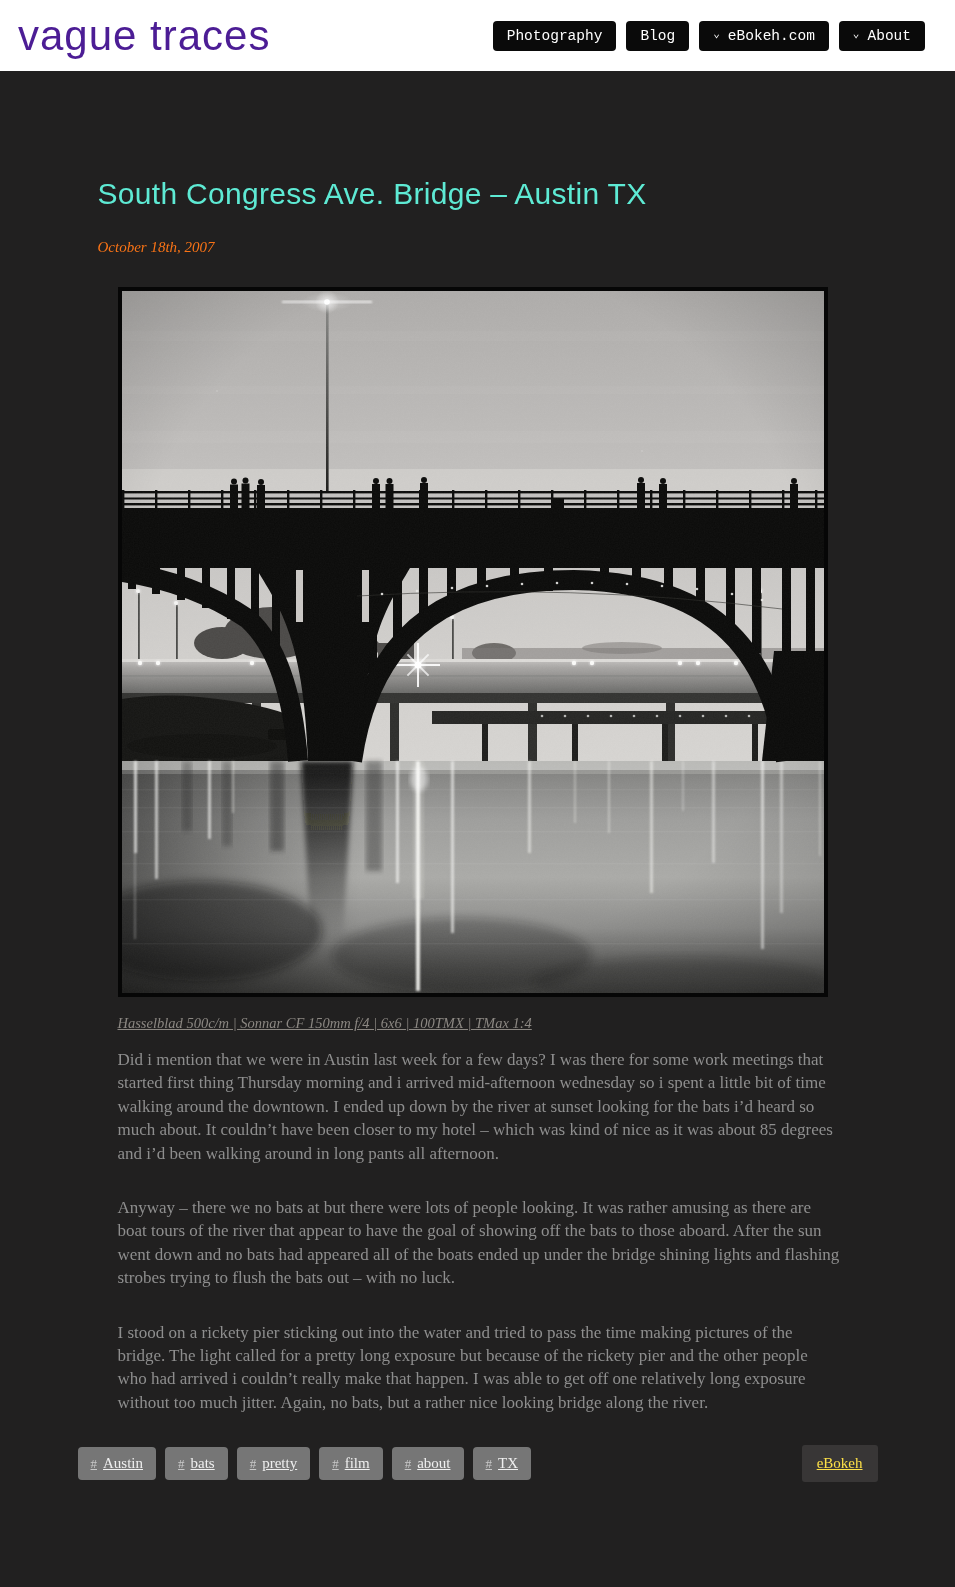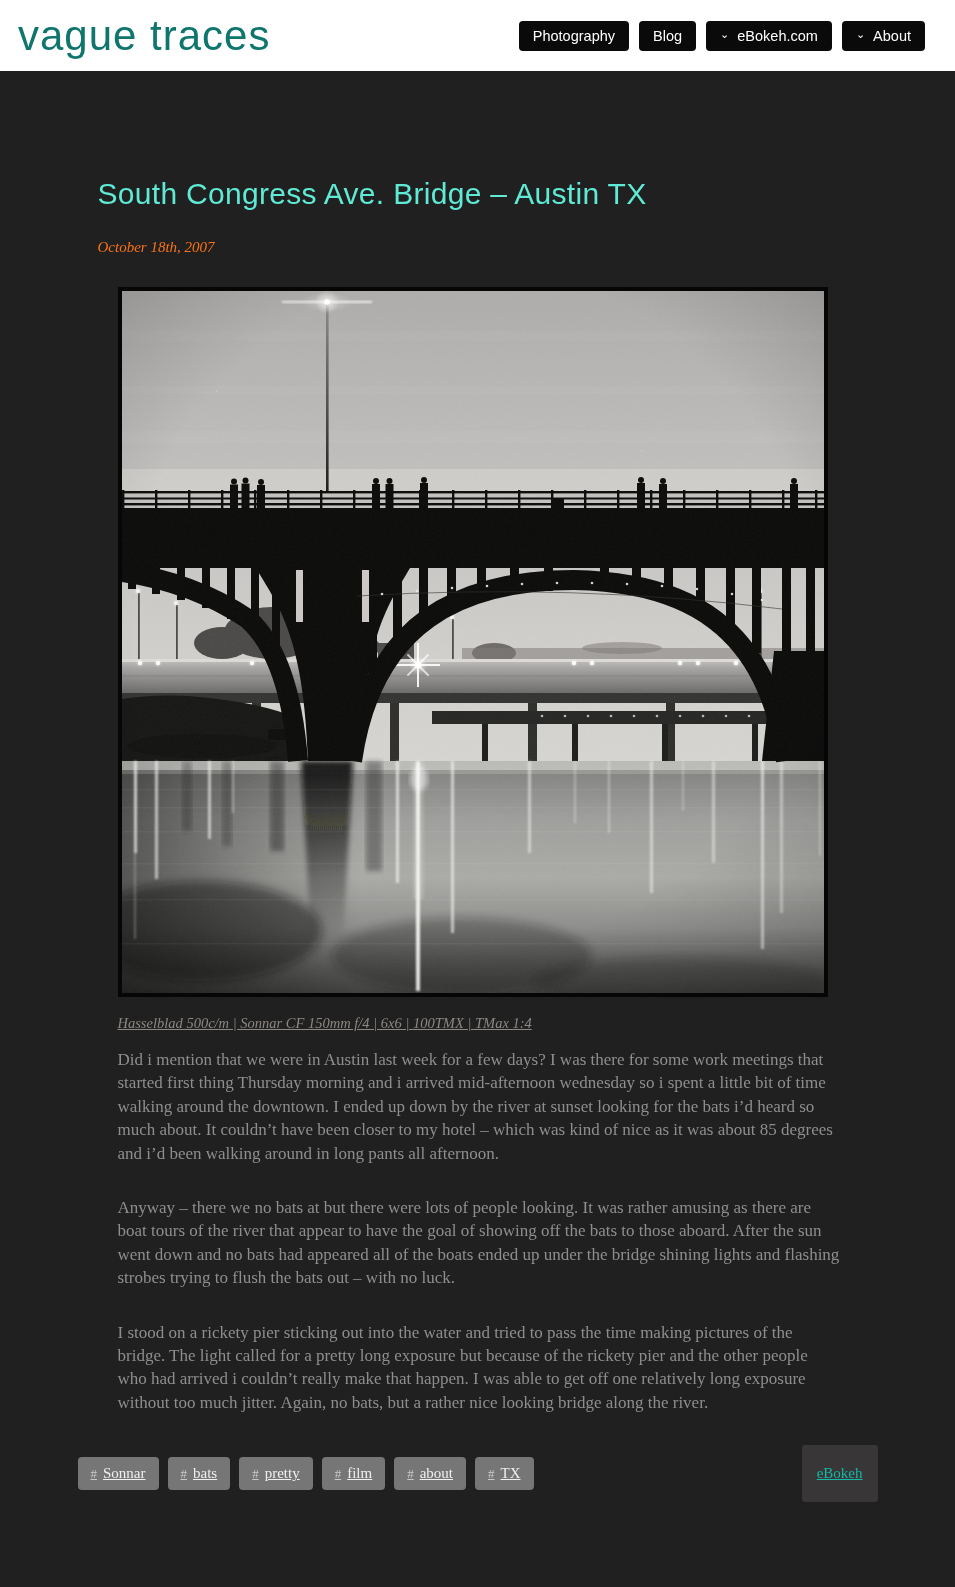--- a/index.html
+++ b/index.html
@@ -1,23 +1,23 @@
 <!DOCTYPE html>
 <html><head>
 <meta charset="utf-8">
 <style>
   html,body{margin:0;padding:0;background:#212020;}
   body{width:955px;height:1587px;overflow:hidden;font-family:"Liberation Sans",sans-serif;position:relative;}
 
   
   .header{background:#ffffff;height:71px;display:flex;align-items:center;justify-content:space-between;
           padding:0 30px 0 18px;box-sizing:border-box;}
-  .logo{font-size:42px;letter-spacing:1px;color:#0f766e;font-weight:400;line-height:1;cursor:pointer;}
+  .logo{font-size:42px;letter-spacing:1px;color:#4c1d95;font-weight:400;line-height:1;cursor:pointer;}
   .nav{display:flex;gap:10px;align-items:center;}
-  .nav-btn{background:#0a0a0a;color:#ffffff;font-size:14.5px;font-family:Liberation Sans, sans-serif;
+  .nav-btn{background:#0a0a0a;color:#ffffff;font-size:14.5px;font-family:Liberation Mono, monospace;
            padding:7px 14px;border-radius:4px;border:none;display:flex;align-items:center;gap:8px;cursor:pointer;}
   .nav-btn .chev{font-size:11px;line-height:1;position:relative;top:-1px;color:#ffffff;}
 
   
   .container{width:760px;margin:0 auto;}
   .post-title{font-size:30px;font-weight:300;color:#5eead4;letter-spacing:.3px;margin:104px 0 0 0;line-height:38px;}
   .post-date{font-family:"Liberation Serif",serif;font-style:italic;font-size:15px;color:#f97316;
              margin-top:24px;line-height:20px;}
   figure{margin:30px 0 0 20px;padding:0;width:710px;}
   .photo-frame{border:4px solid #060606;width:702px;height:702px;box-sizing:content-box;cursor:pointer;}
@@ -29,22 +29,22 @@
                margin:31px 0 0 0;}
   .post-body p:first-child{margin-top:16px;}
 
   
   .tags-row{width:800px;margin:31px auto 0;display:flex;align-items:center;justify-content:space-between;}
   .tag-list{display:flex;gap:9px;}
   .tag-pill{background:#767676;border-radius:4px;padding:8px 13px;font-family:"Liberation Serif",serif;
             font-size:15px;color:#efefef;cursor:pointer;display:inline-flex;gap:6px;align-items:baseline;}
   .tag-pill .hash{color:#c9c9c9;text-decoration:underline;font-size:13px;}
   .tag-pill .lbl{text-decoration:underline;}
-  .ebokeh-btn{background:#383636;border-radius:3px;padding:20px 15px;font-family:"Liberation Serif",serif;
-              font-size:15px;color:#14b8a6;text-decoration:underline;cursor:pointer;}
+  .ebokeh-btn{background:#383636;border-radius:3px;padding:10px 15px;font-family:"Liberation Serif",serif;
+              font-size:15px;color:#fde047;text-decoration:underline;cursor:pointer;}
 </style>
 </head>
 <body>
 
 <div class="header">
   <div class="logo">vague traces</div>
   <div class="nav">
     <button class="nav-btn">
       <span>Photography</span>
     </button>
@@ -386,21 +386,21 @@
     <p>Did i mention that we were in Austin last week for a few days? I was there for some work meetings that started first thing Thursday morning and i arrived mid-afternoon wednesday so i spent a little bit of time walking around the downtown. I ended up down by the river at sunset looking for the bats i’d heard so much about. It couldn’t have been closer to my hotel – which was kind of nice as it was about 85 degrees and i’d been walking around in long pants all afternoon.</p>
     <p>Anyway – there we no bats at but there were lots of people looking. It was rather amusing as there are boat tours of the river that appear to have the goal of showing off the bats to those aboard. After the sun went down and no bats had appeared all of the boats ended up under the bridge shining lights and flashing strobes trying to flush the bats out – with no luck.</p>
     <p>I stood on a rickety pier sticking out into the water and tried to pass the time making pictures of the bridge. The light called for a pretty long exposure but because of the rickety pier and the other people who had arrived i couldn’t really make that happen. I was able to get off one relatively long exposure without too much jitter. Again, no bats, but a rather nice looking bridge along the river.</p>
   </div>
 </div>
 
 <div class="tags-row">
   <div class="tag-list">
     <span class="tag-pill">
       <span class="hash">#</span>
-      <span class="lbl">Sonnar</span>
+      <span class="lbl">Austin</span>
     </span>
     <span class="tag-pill">
       <span class="hash">#</span>
       <span class="lbl">bats</span>
     </span>
     <span class="tag-pill">
       <span class="hash">#</span>
       <span class="lbl">pretty</span>
     </span>
     <span class="tag-pill">

